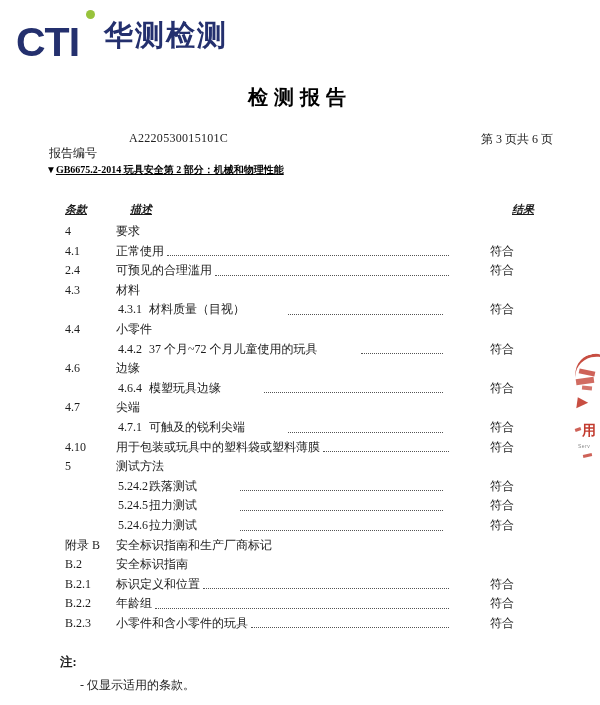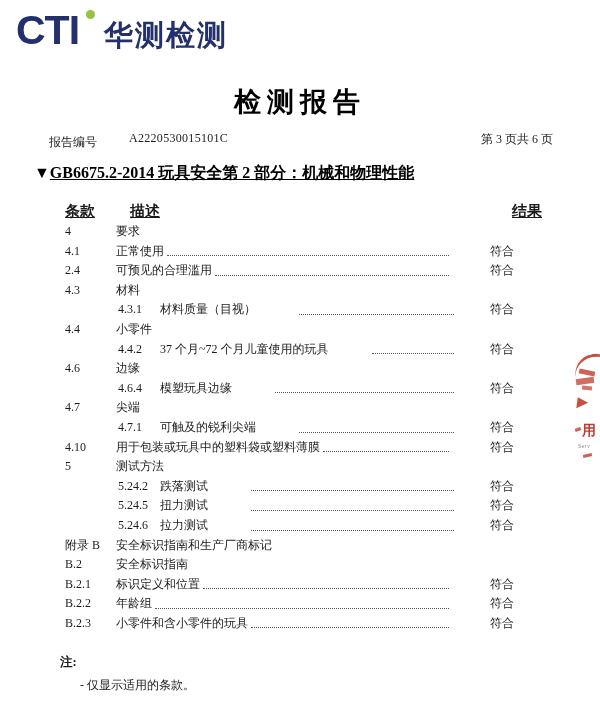--- a/index.html
+++ b/index.html
@@ -4,54 +4,54 @@
 <style>
   html,body{margin:0;padding:0;}
   body{
     width:600px;height:705px;position:relative;overflow:hidden;
     background:#ffffff;color:#1c1c1c;
     font-family:"Liberation Serif","DejaVu Serif",serif;
   }
   
   .logo{position:absolute;top:10px;left:16px;height:46px;}
   .logo-cti{
-    position:absolute;left:0;top:0;
+    position:absolute;left:0;top:12px;
     font-family:"Liberation Sans","DejaVu Sans",sans-serif;
     font-weight:700;font-size:41px;line-height:1;color:#24306e;letter-spacing:-1px;
   }
   .logo-dot{position:absolute;left:70px;top:0px;width:9px;height:9px;border-radius:50%;background:#98c33c;}
   .logo-cn{
     position:absolute;left:88px;top:11px;
     font-family:"Liberation Sans","DejaVu Sans",sans-serif;
     font-weight:700;font-size:29px;line-height:1;color:#24306e;letter-spacing:2px;white-space:nowrap;
   }
   
   .doc-title{
     position:absolute;top:84px;left:0;width:100%;text-align:center;
-    font-size:27px;font-weight:700;letter-spacing:6px;color:#000;
+    font-size:20px;font-weight:700;letter-spacing:6px;color:#000;
   }
   .meta-row{position:absolute;top:131px;left:0;width:100%;font-size:12px;color:#222;}
-  .report-no-label{position:absolute;left:49px;top:3px;}
+  .report-no-label{position:absolute;left:49px;top:14px;}
   .report-no{position:absolute;left:113px;top:0;letter-spacing:.3px;margin-left:16px;}
   .page-info{position:absolute;right:47px;top:0;}
   
-  .section-line{position:absolute;top:163px;left:34px;font-size:16px;font-weight:700;color:#000;white-space:nowrap;}
+  .section-line{position:absolute;top:163px;left:46px;font-size:10px;font-weight:700;color:#000;white-space:nowrap;}
   .section-underlined{text-decoration:underline;}
   
-  .tbl-header{position:absolute;top:202px;left:0;width:100%;height:21px;font-size:15px;font-weight:700;}
+  .tbl-header{position:absolute;top:202px;left:0;width:100%;height:21px;font-size:11px;font-weight:700;font-style:italic;}
   .th{position:absolute;text-decoration:underline;}
   .th-clause{left:65px;}
   .th-desc{left:130px;}
   .th-result{left:512px;}
   .tbl-rows{position:absolute;top:222px;left:0;width:100%;}
   .row{position:relative;height:19.6px;font-size:12px;line-height:19.6px;}
   .c-clause{position:absolute;left:65px;white-space:nowrap;}
   .row.lvl2 .c-clause{left:118px;}
   .c-desc{position:absolute;left:116px;width:336px;display:flex;align-items:stretch;}
-  .row.lvl2 .c-desc{left:160px;width:297px;gap:40px;}
+  .row.lvl2 .c-desc{left:149px;width:297px;gap:40px;}
   .d-text{white-space:nowrap;text-align:center;}
   .leader{flex:1 1 auto;min-width:0;border-bottom:1px dotted #555;margin:0 3px 5px 3px;}
   .c-result{position:absolute;left:490px;white-space:nowrap;}
   
   .notes-label{position:absolute;top:654px;left:60px;font-size:12.5px;font-weight:700;}
   .note-item{position:absolute;top:677px;left:80px;font-size:12px;}
   
   .stamp{position:absolute;top:350px;left:572px;width:28px;height:120px;color:#c23b2e;}
   .stamp-arc{position:absolute;left:2px;top:4px;width:40px;height:26px;
     border-top:3px solid #c23b2e;border-radius:50% 50% 0 0/70% 70% 0 0;transform:rotate(-14deg);opacity:.9;}

